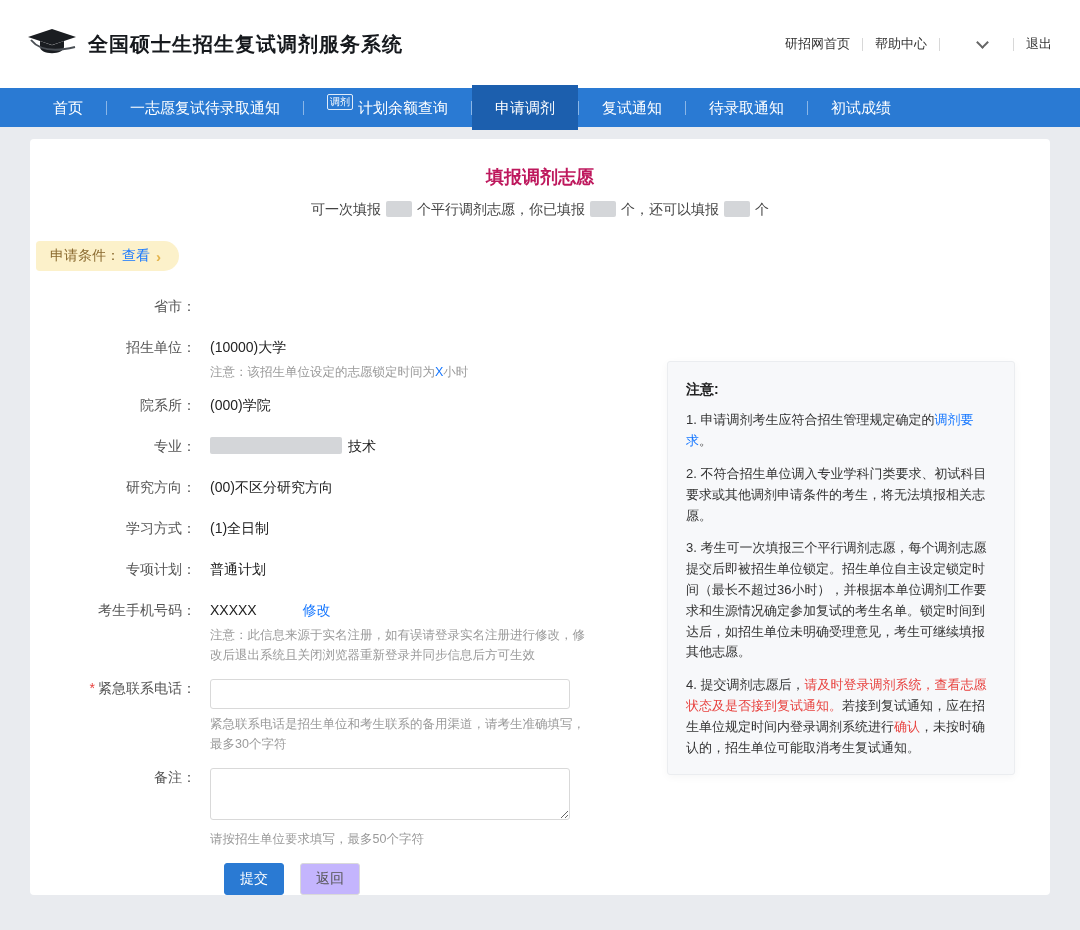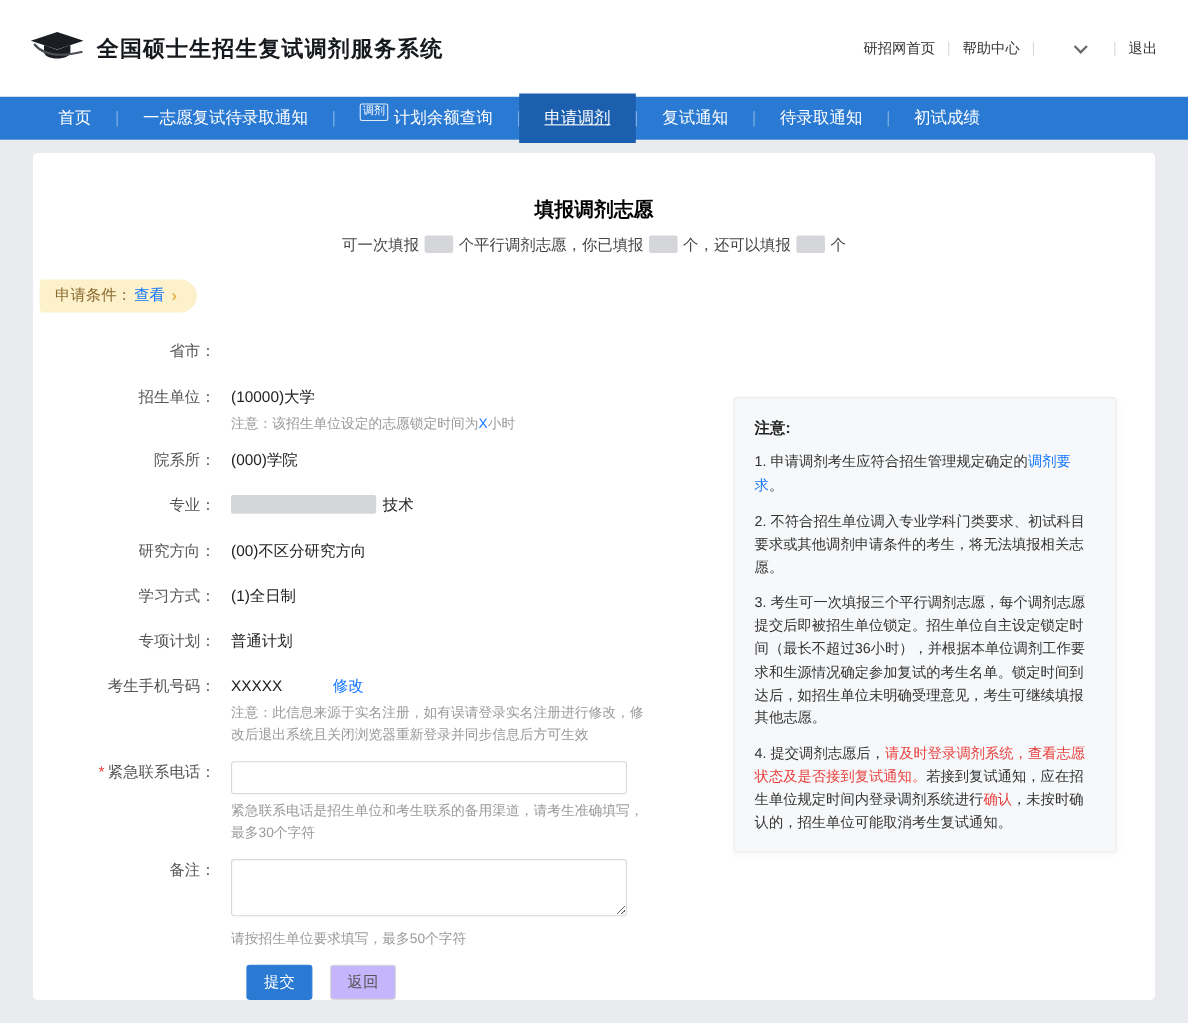--- a/index.html
+++ b/index.html
@@ -29,34 +29,34 @@
 
   
   .nav {
     height: 39px; background: #2a7ad3; display: flex; align-items: center;
     color: #fff; padding-left: 30px;
   }
   .nav-item {
     height: 45px; line-height: 45px; padding: 0 23px; font-size: 15px;
     cursor: pointer; white-space: nowrap; display: flex; align-items: center;
   }
-  .nav-item.active { background: #1c5fae; text-decoration: underline; }
+  .nav-item.active { background: #1c5fae; }
   .nav-sep { width: 1px; height: 14px; background: rgba(255,255,255,.45); }
   .nav-tag {
     font-size: 10px; line-height: 14px; border: 1px solid rgba(255,255,255,.85);
     border-radius: 2px; padding: 0 2px; margin-right: 5px; position: relative; top: -6px;
   }
 
   
   .content { padding: 12px 30px 0; }
   .card {
     background: #fff; border-radius: 4px; min-height: 753px; position: relative;
     padding-top: 26px;
   }
-  .page-title { text-align: center; font-size: 18px; font-weight: bold; color: #000000; margin-top: 13px; }
+  .page-title { text-align: center; font-size: 18px; font-weight: bold; color: #be185d; }
   .page-subtitle { text-align: center; font-size: 14px; color: #444; margin-top: 12px; }
   .redacted { display: inline-block; width: 26px; height: 16px; background: #d4d6d9; vertical-align: -3px; margin: 0 5px; border-radius: 2px; }
   .redacted-wide { display: inline-block; width: 132px; height: 17px; background: #d4d6d9; vertical-align: -3px; margin-right: 6px; border-radius: 2px; }
 
   .condition-badge {
     display: inline-flex; align-items: center; margin: 22px 0 0 6px;
     background: #fcf1ca; border-radius: 4px 16px 16px 4px;
     padding: 6px 18px 6px 14px; font-size: 14px;
   }
   .condition-label { color: #8a6a2f; }

